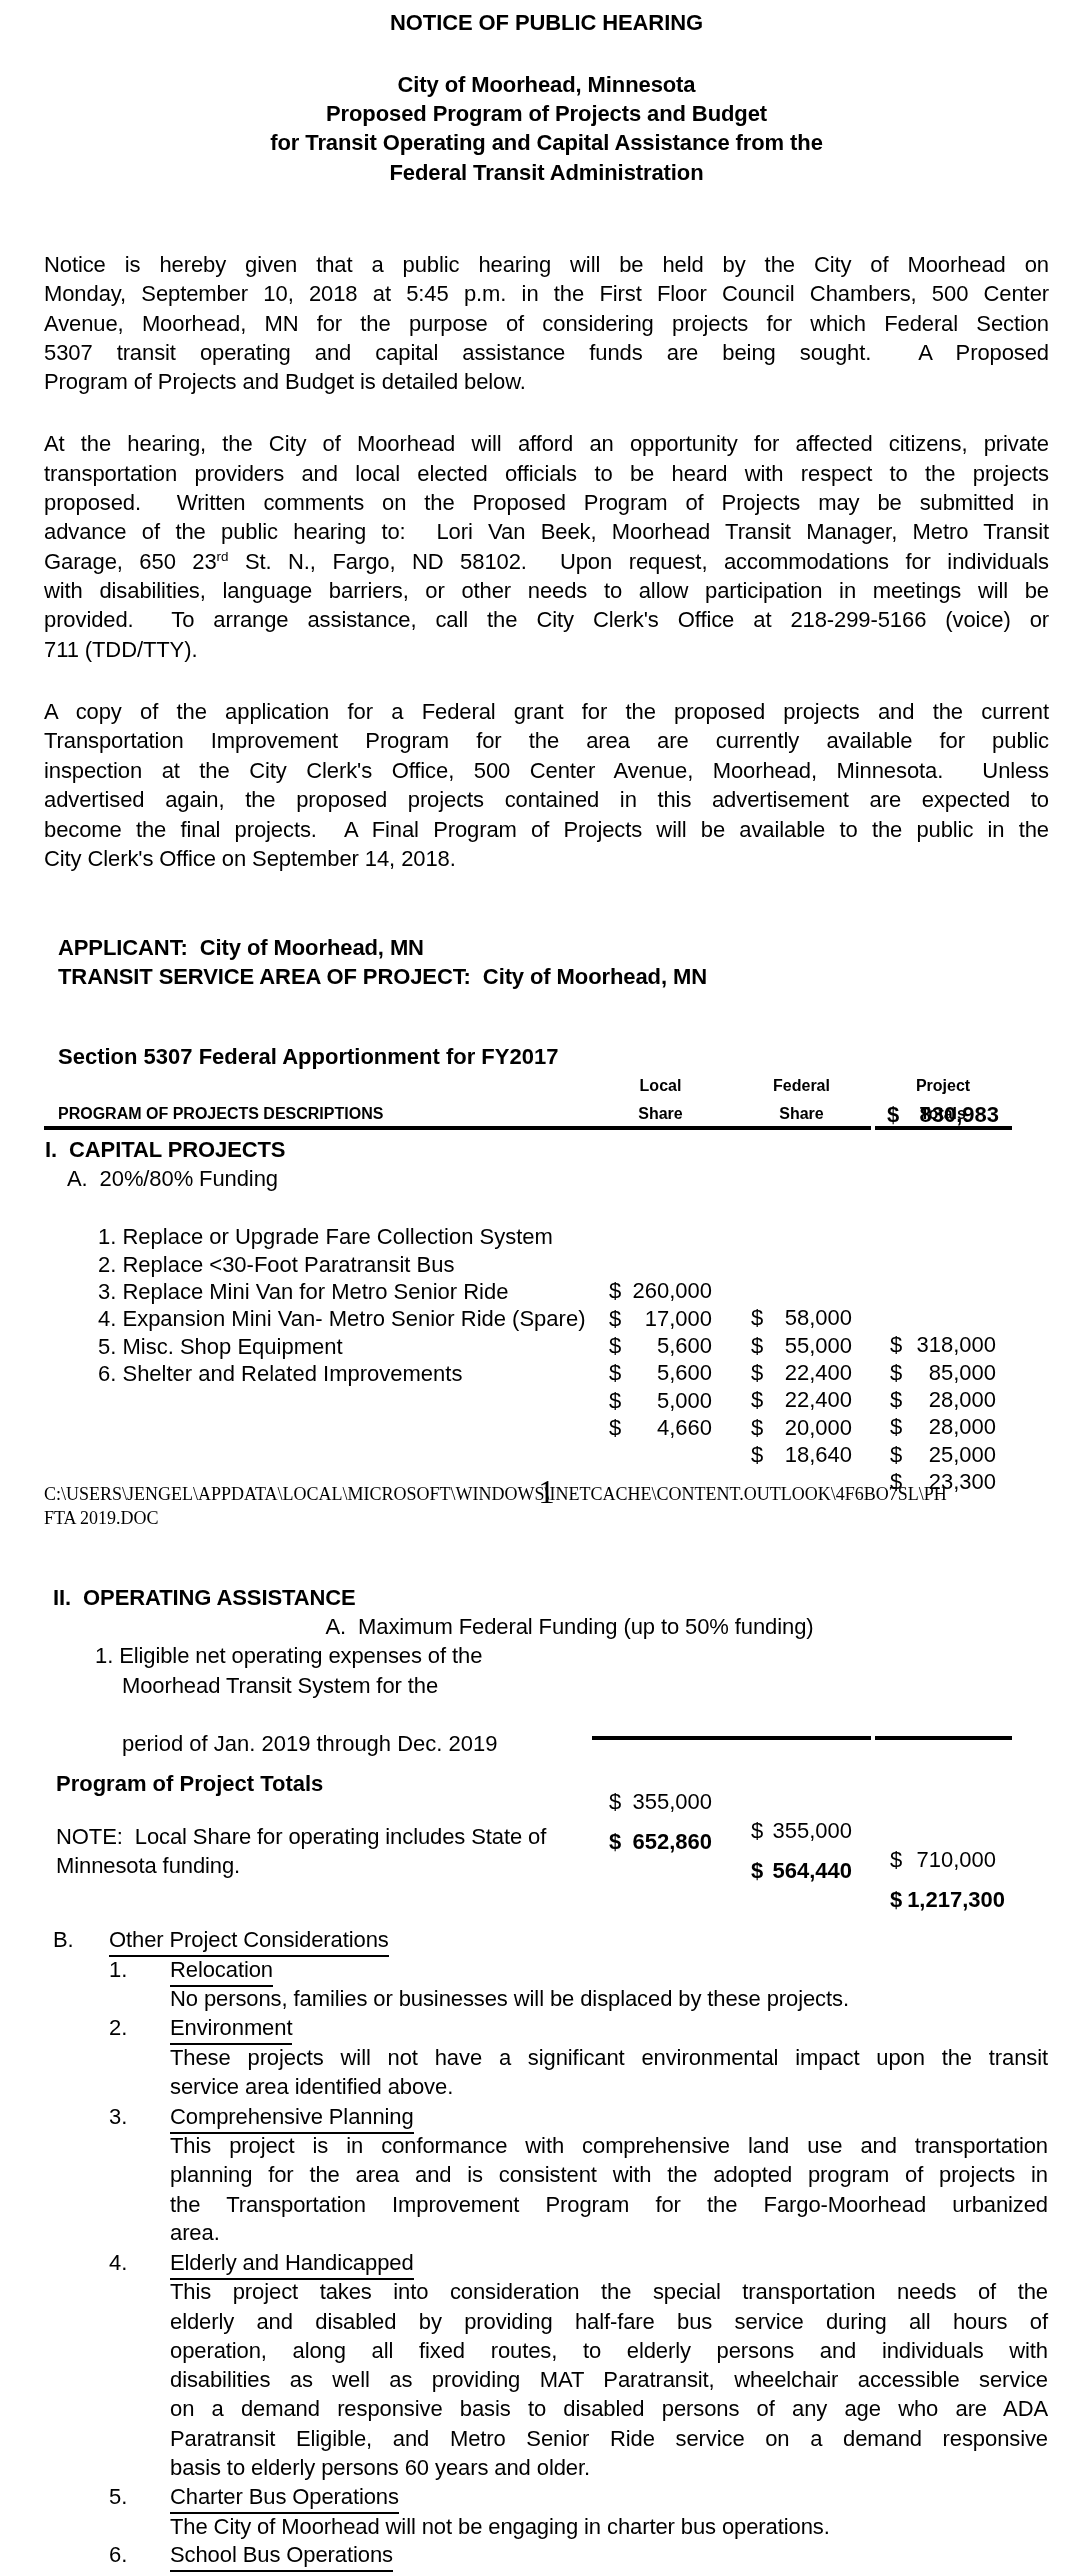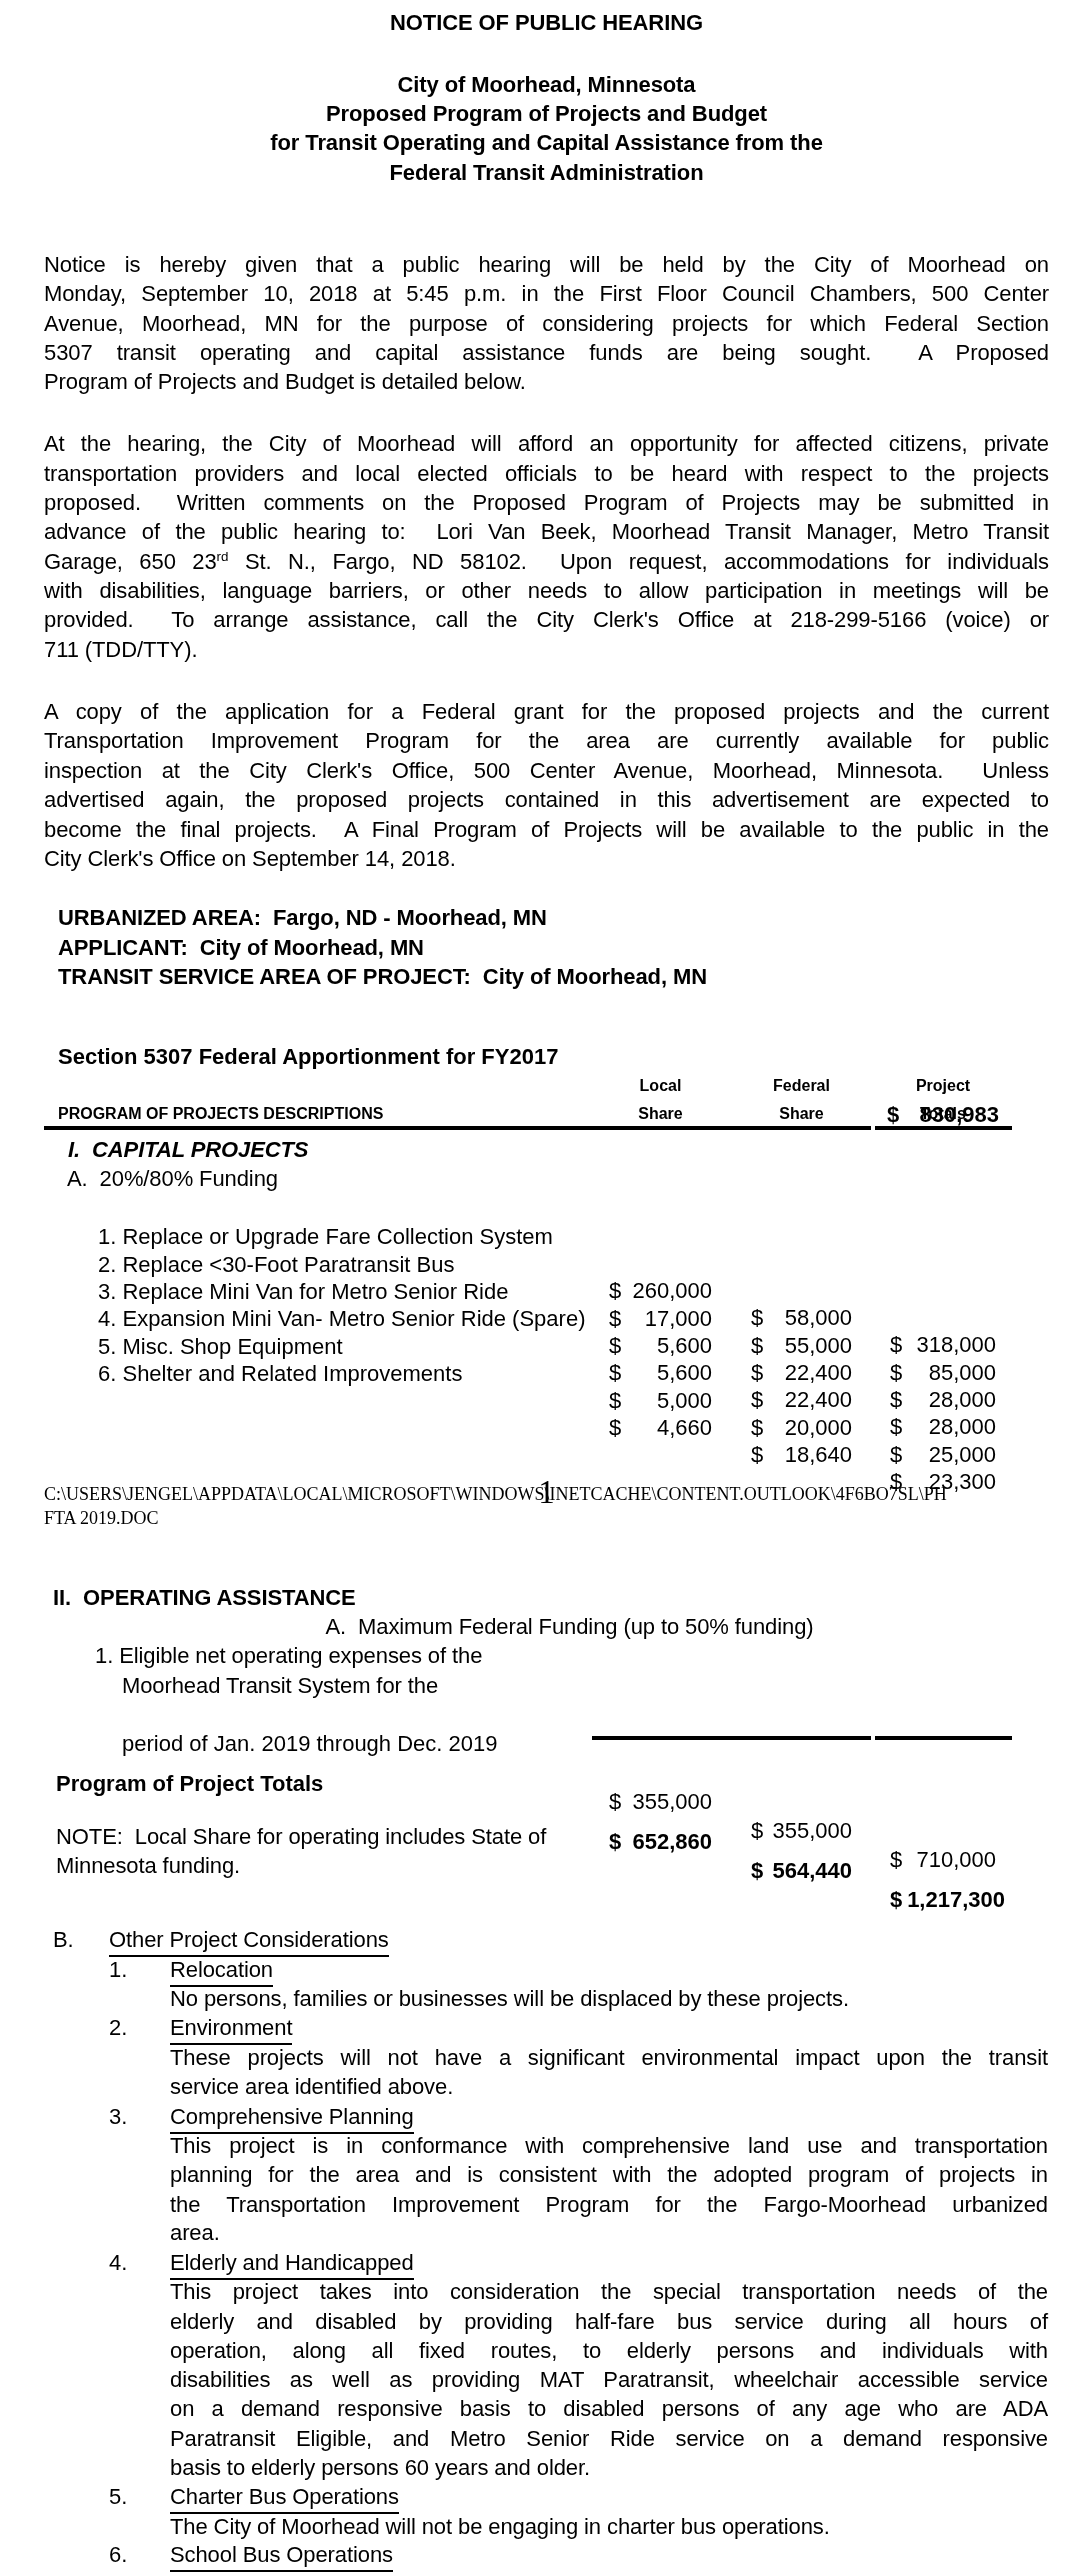--- a/index.html
+++ b/index.html
@@ -54,41 +54,40 @@
   <div class="ln j" style="top:605px;">provided.  To arrange assistance, call the City Clerk's Office at 218-299-5166 (voice) or</div>
   <div class="ln" style="top:635px;">711 (TDD/TTY).</div>
 
   <div class="ln j" style="top:697px;">A copy of the application for a Federal grant for the proposed projects and the current</div>
   <div class="ln j" style="top:726px;">Transportation Improvement Program for the area are currently available for public</div>
   <div class="ln j" style="top:756px;">inspection at the City Clerk's Office, 500 Center Avenue, Moorhead, Minnesota.  Unless</div>
   <div class="ln j" style="top:785px;">advertised again, the proposed projects contained in this advertisement are expected to</div>
   <div class="ln j" style="top:815px;">become the final projects.  A Final Program of Projects will be available to the public in the</div>
   <div class="ln" style="top:844px;">City Clerk's Office on September 14, 2018.</div>
 
-  <div class="ln b" style="top:903px;left:58px;">URBANIZED AREA:  Fargo, ND - Moorhead, MN</div>
   <div class="ln b" style="top:933px;left:58px;">APPLICANT:  City of Moorhead, MN</div>
   <div class="ln b" style="top:962px;left:58px;">TRANSIT SERVICE AREA OF PROJECT:  City of Moorhead, MN</div>
 
   <div class="trow b" style="top:1013px;line-height:29px;">
     <span class="desc" style="left:58px;">Section 5307 Federal Apportionment for FY2017</span>
     <span class="cell c-app"><span>$</span><span>830,983</span></span>
   </div>
 
   <div class="hdr c-local" style="top:1071px;left:609px;width:103px;">Local</div>
   <div class="hdr c-fed" style="top:1071px;left:751px;width:101px;">Federal</div>
   <div class="hdr c-proj" style="top:1071px;left:890px;width:106px;">Project</div>
   <div class="hdr" style="top:1099px;left:58px;text-align:left;">PROGRAM OF PROJECTS DESCRIPTIONS</div>
   <div class="hdr" style="top:1099px;left:609px;width:103px;">Share</div>
   <div class="hdr" style="top:1099px;left:751px;width:101px;">Share</div>
   <div class="hdr" style="top:1099px;left:890px;width:106px;">Totals</div>
 
   <div class="rule" style="top:1126px;left:44px;width:827px;"></div>
   <div class="rule" style="top:1126px;left:875px;width:137px;"></div>
 
-  <div class="ln b" style="top:1135px;left:68px;font-style:italic;">I.  CAPITAL PROJECTS</div>
+  <div class="ln b" style="top:1135px;left:45px;">I.  CAPITAL PROJECTS</div>
   <div class="ln" style="top:1164px;left:67px;">A.  20%/80% Funding</div>
 
   <div class="trow" style="top:1196px;">
     <span class="desc">1. Replace or Upgrade Fare Collection System</span>
     <span class="cell c-local"><span>$</span><span>260,000</span></span>
     <span class="cell c-fed"><span>$</span><span>58,000</span></span>
     <span class="cell c-proj"><span>$</span><span>318,000</span></span>
   </div>
   <div class="trow" style="top:1224px;">
     <span class="desc">2. Replace &lt;30-Foot Paratransit Bus</span>

